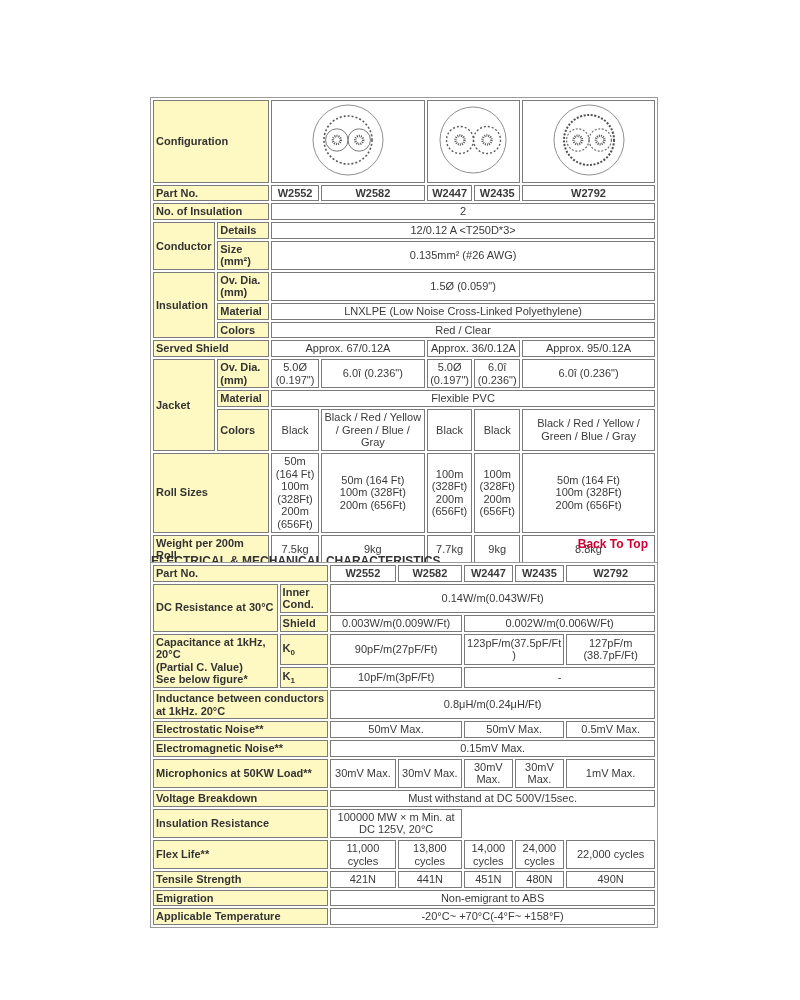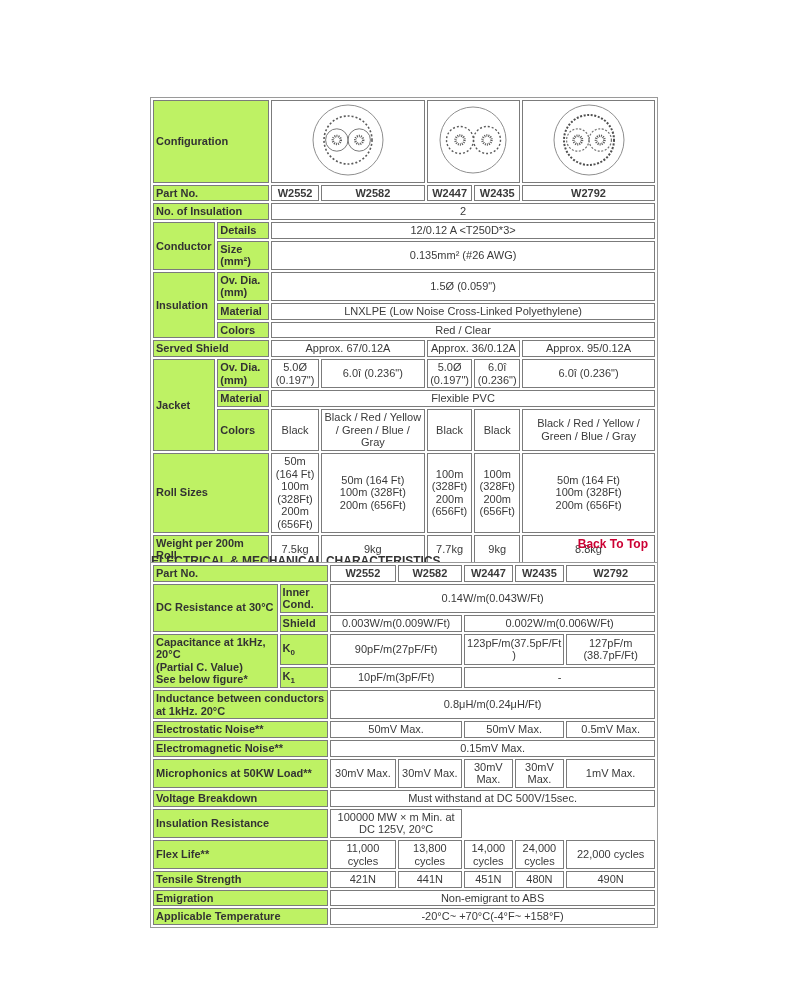--- a/index.html
+++ b/index.html
@@ -11,21 +11,21 @@
     border-collapse:separate;border-spacing:2px;
     border:1px solid #9a9a9a;background:#fff;table-layout:fixed;
     position:absolute;left:150px;
   }
   #table-top{top:97px;width:508px;}
   #table-elec{top:562px;width:508px;}
   .spec-table td{
     border:1px solid #7b7b7b;padding:1px 2px;font-size:11px;line-height:1.15;
     vertical-align:middle;overflow:hidden;word-wrap:break-word;
   }
-  td.lbl{background:#bef264;font-weight:bold;text-align:left;color:#333;margin-left:28px;}
+  td.lbl{background:#fef9c3;font-weight:bold;text-align:left;color:#333;margin-left:28px;}
   td.val{background:#ffffff;text-align:center;color:#3a3a3a;}
   td.bold{font-weight:bold;text-align:center;}
   td.empty{border:none;background:transparent;}
   .preline{white-space:pre-line;}
   .cfgcell{text-align:center;vertical-align:middle;height:78px;}
   #section-title{
     position:absolute;left:151px;top:554px;font-size:12px;font-weight:bold;color:#333;
     letter-spacing:0px;
   }
   #back-to-top{

